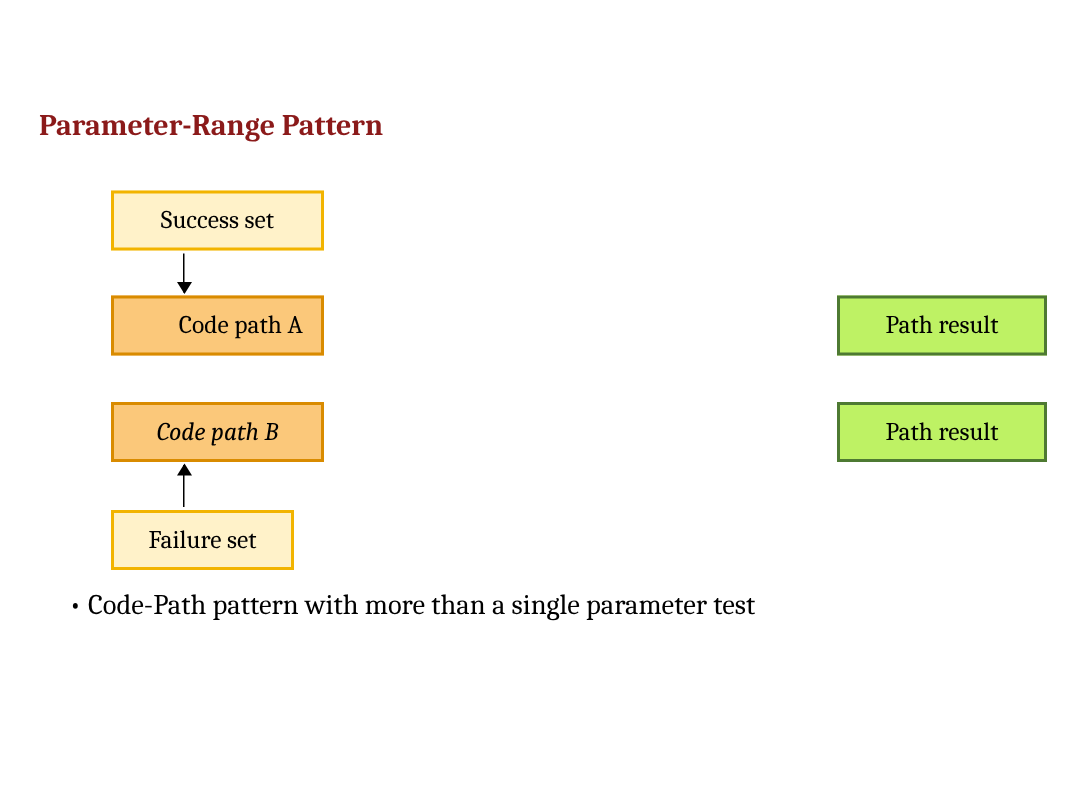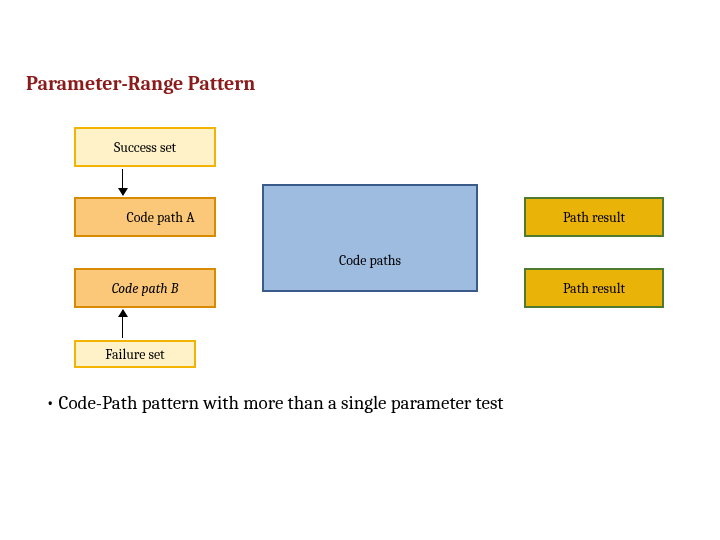--- a/index.html
+++ b/index.html
@@ -21,37 +21,37 @@
     font-size: 20px;
     font-weight: 700;
     color: #8b1a1a;
     margin-top: 24px;
   }
   .box {
     position: absolute;
     border: 2px solid;
     padding: 8px 12px;
     text-align: center;
-    font-size: 14px;
+    font-size: 17px;
     color: #000;
     box-sizing: border-box;
     display: flex;
     align-items: center;
     justify-content: center;
   }
   .yellow { background: #fff2c9; border-color: #f2b400; }
   .orange { background: #fbc87a; border-color: #d98b00; }
   .blue   { background: #9ebbe0; border-color: #3a5a8a; }
-  .green  { background: #eab308; border-color: #4e7a32; }
+  .green  { background: #bef264; border-color: #4e7a32; margin-left: 34px; }
 
   
   .b-success { left: 74px;  top: 127px; width: 142px; height: 40px; }
   .b-pathA   { left: 74px;  top: 197px; width: 142px; height: 40px; padding-left: 43px; }
   .b-pathB   { left: 74px;  top: 268px; width: 142px; height: 40px; font-style: italic; }
-  .b-failure { left: 74px;  top: 340px; width: 122px; height: 28px; }
+  .b-failure { left: 74px;  top: 340px; width: 122px; height: 40px; }
   .b-center  { left: 262px; top: 184px; width: 216px; height: 108px; padding-top: 52px; }
   .b-res1    { left: 524px; top: 197px; width: 140px; height: 40px; }
   .b-res2    { left: 524px; top: 268px; width: 140px; height: 40px; }
 
   .bullet {
     position: absolute;
     left: 46px;
     top: 392px;
     font-size: 19px;
     color: #000;
@@ -88,21 +88,20 @@
 </style>
 </head>
 <body>
 
 <div class="slide">
   <div class="title">Parameter-Range Pattern</div>
 
   <div class="box yellow b-success">Success set</div>
   <div class="box orange b-pathA">Code path A</div>
   <div class="box orange b-pathB">Code path B</div>
-  <div class="box blue b-center">Code paths</div>
   <div class="box green b-res1">Path result</div>
   <div class="box green b-res2">Path result</div>
   <div class="box yellow b-failure">Failure set</div>
 
   <div class="arrow arrow-down a1"></div>
   <div class="arrow arrow-up a2"></div>
 
   <div class="bullet">Code-Path pattern with  more than a single parameter test</div>
 </div>
 

